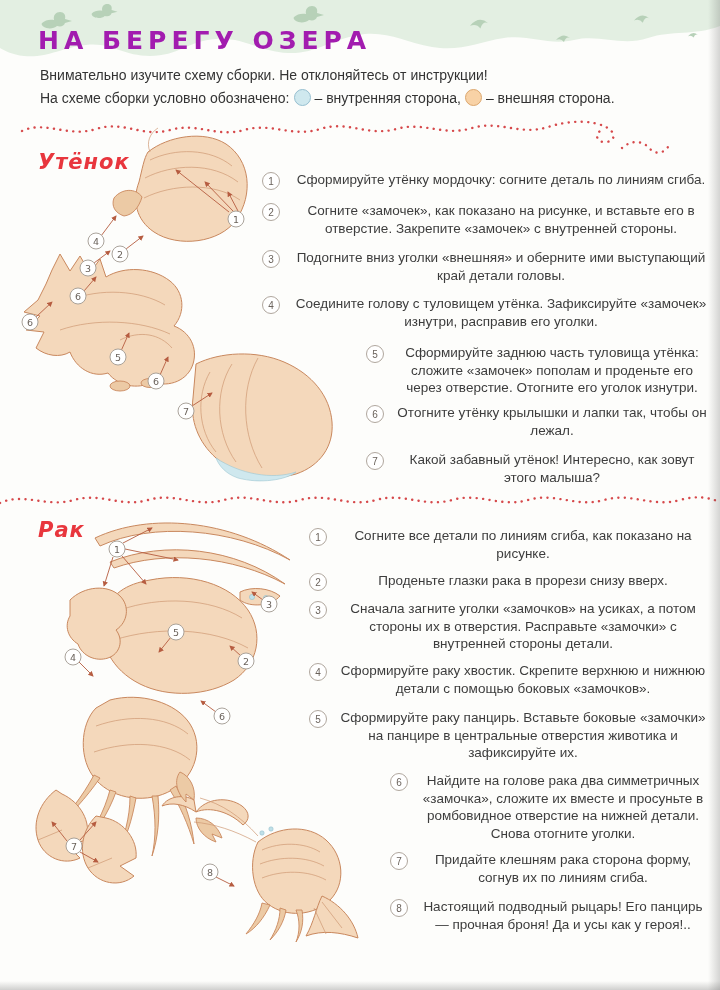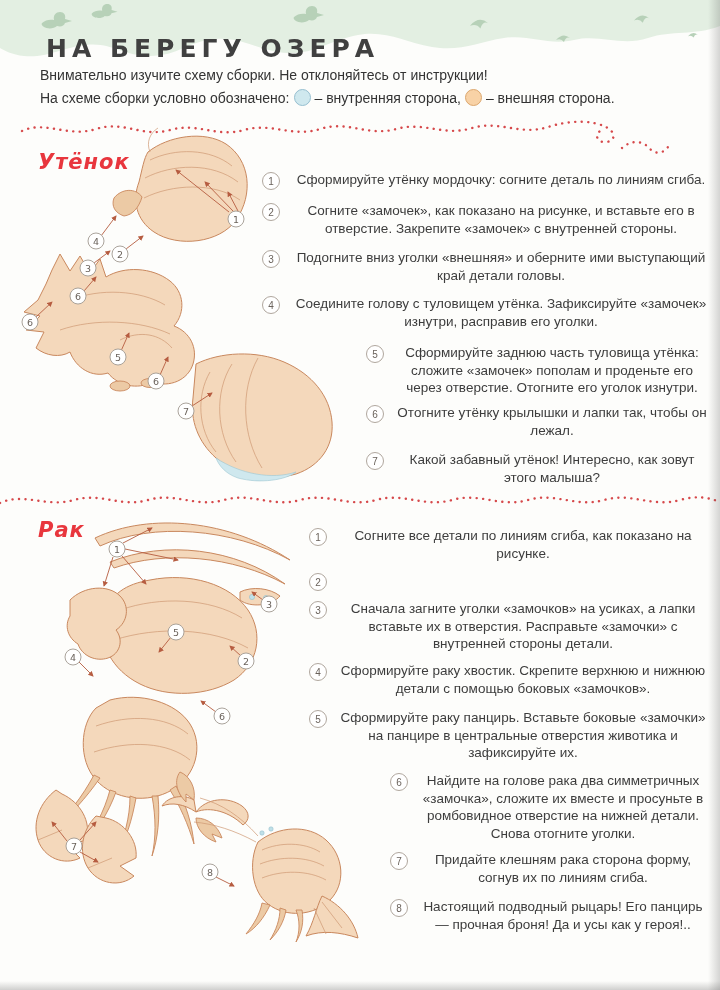--- a/index.html
+++ b/index.html
@@ -10,23 +10,23 @@
   .sil{fill:#b7d1b8;stroke:none;}
   .dots{fill:none;stroke:#d6494b;stroke-width:2.4;stroke-dasharray:0.1 6.4;stroke-linecap:round;}
   .part{fill:#f4d8bb;stroke:#c9885e;stroke-width:1;stroke-linejoin:round;}
   .part2{fill:#eccaa5;stroke:#c9885e;stroke-width:0.9;}
   .fold{fill:none;stroke:#cf9872;stroke-width:0.7;}
   .blue{fill:#cfe8ee;stroke:#9cc6d2;stroke-width:0.6;}
   .eyedot{fill:#bfe0e8;stroke:#8fb9c6;stroke-width:0.5;}
   .arrow{stroke:#b65c40;stroke-width:0.9;fill:none;}
   .mk circle{fill:#fff;stroke:#a09890;stroke-width:0.9;}
   .mk text{font-family:"DejaVu Sans",sans-serif;font-size:9.5px;fill:#6a625b;text-anchor:middle;}
-  .title{position:absolute;left:38px;top:26px;margin:8px;z-index:2;
+  .title{position:absolute;left:38px;top:26px;margin:0;z-index:2;
          font-family:"DejaVu Sans",sans-serif;font-weight:bold;font-size:25px;
-         letter-spacing:5px;color:#404040;}
+         letter-spacing:5px;color:#a21caf;}
   .intro{position:absolute;left:40px;top:67px;z-index:2;font-size:14px;color:#333;}
   .legend{position:absolute;left:40px;top:89px;z-index:2;font-size:14px;color:#333;
           display:flex;align-items:center;gap:4px;}
   .sw{display:inline-block;width:15px;height:15px;border-radius:50%;}
   .sw-blue{background:#cfe8ee;border:1px solid #96bfd0;}
   .sw-peach{background:#f8d2a6;border:1px solid #dca76e;}
   .h2{position:absolute;z-index:2;font-family:"DejaVu Sans",sans-serif;font-style:italic;
       font-weight:bold;font-size:21px;color:#e8363d;letter-spacing:1px;}
   .duck-h{left:38px;top:150px;text-align:center;}
   .cray-h{left:38px;top:518px;}
@@ -292,24 +292,25 @@
   </div>
 
   <div class="h2 cray-h">Рак</div>
 
   <div class="step" style="left:309px;top:527px;width:402px">
     <span class="stepnum">1</span>
     <span class="steptext">Согните все детали по линиям сгиба, как показано на рисунке.</span>
   </div>
   <div class="step" style="left:309px;top:572px;width:402px">
     <span class="stepnum">2</span>
+    <span class="steptext">Проденьте глазки рака в прорези снизу вверх.</span>
   </div>
   <div class="step" style="left:309px;top:600px;width:402px">
     <span class="stepnum">3</span>
-    <span class="steptext">Сначала загните уголки «замочков» на усиках, а лапки вставьте их в отверстия. Расправьте «замочки» с внутренней стороны детали.</span>
+    <span class="steptext">Сначала загните уголки «замочков» на усиках, а потом стороны их в отверстия. Расправьте «замочки» с внутренней стороны детали.</span>
   </div>
   <div class="step" style="left:309px;top:662px;width:402px">
     <span class="stepnum">4</span>
     <span class="steptext">Сформируйте раку хвостик. Скрепите верхнюю и нижнюю детали с помощью боковых «замочков».</span>
   </div>
   <div class="step" style="left:309px;top:709px;width:402px">
     <span class="stepnum">5</span>
     <span class="steptext">Сформируйте раку панцирь. Вставьте боковые «замочки» на панцире в центральные отверстия животика и зафиксируйте их.</span>
   </div>
   <div class="step" style="left:390px;top:772px;width:320px">

